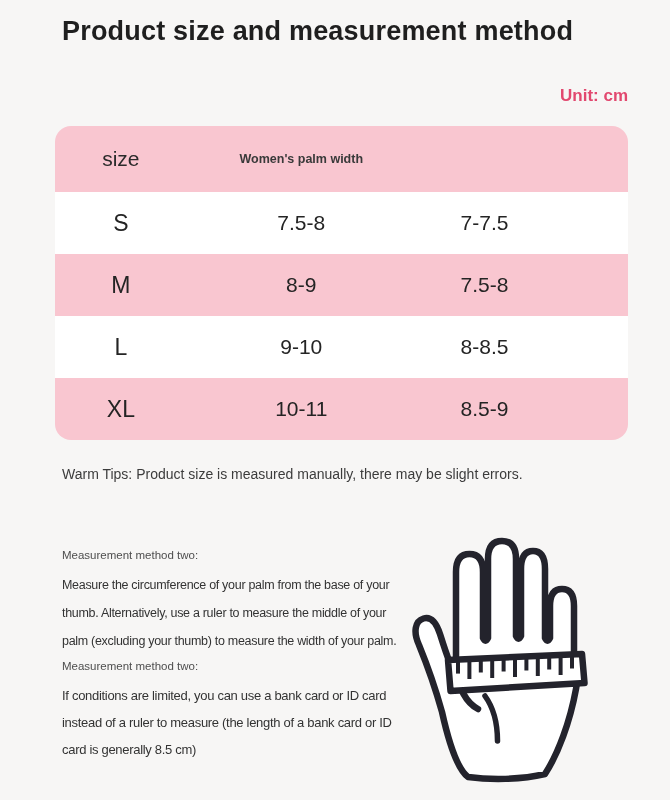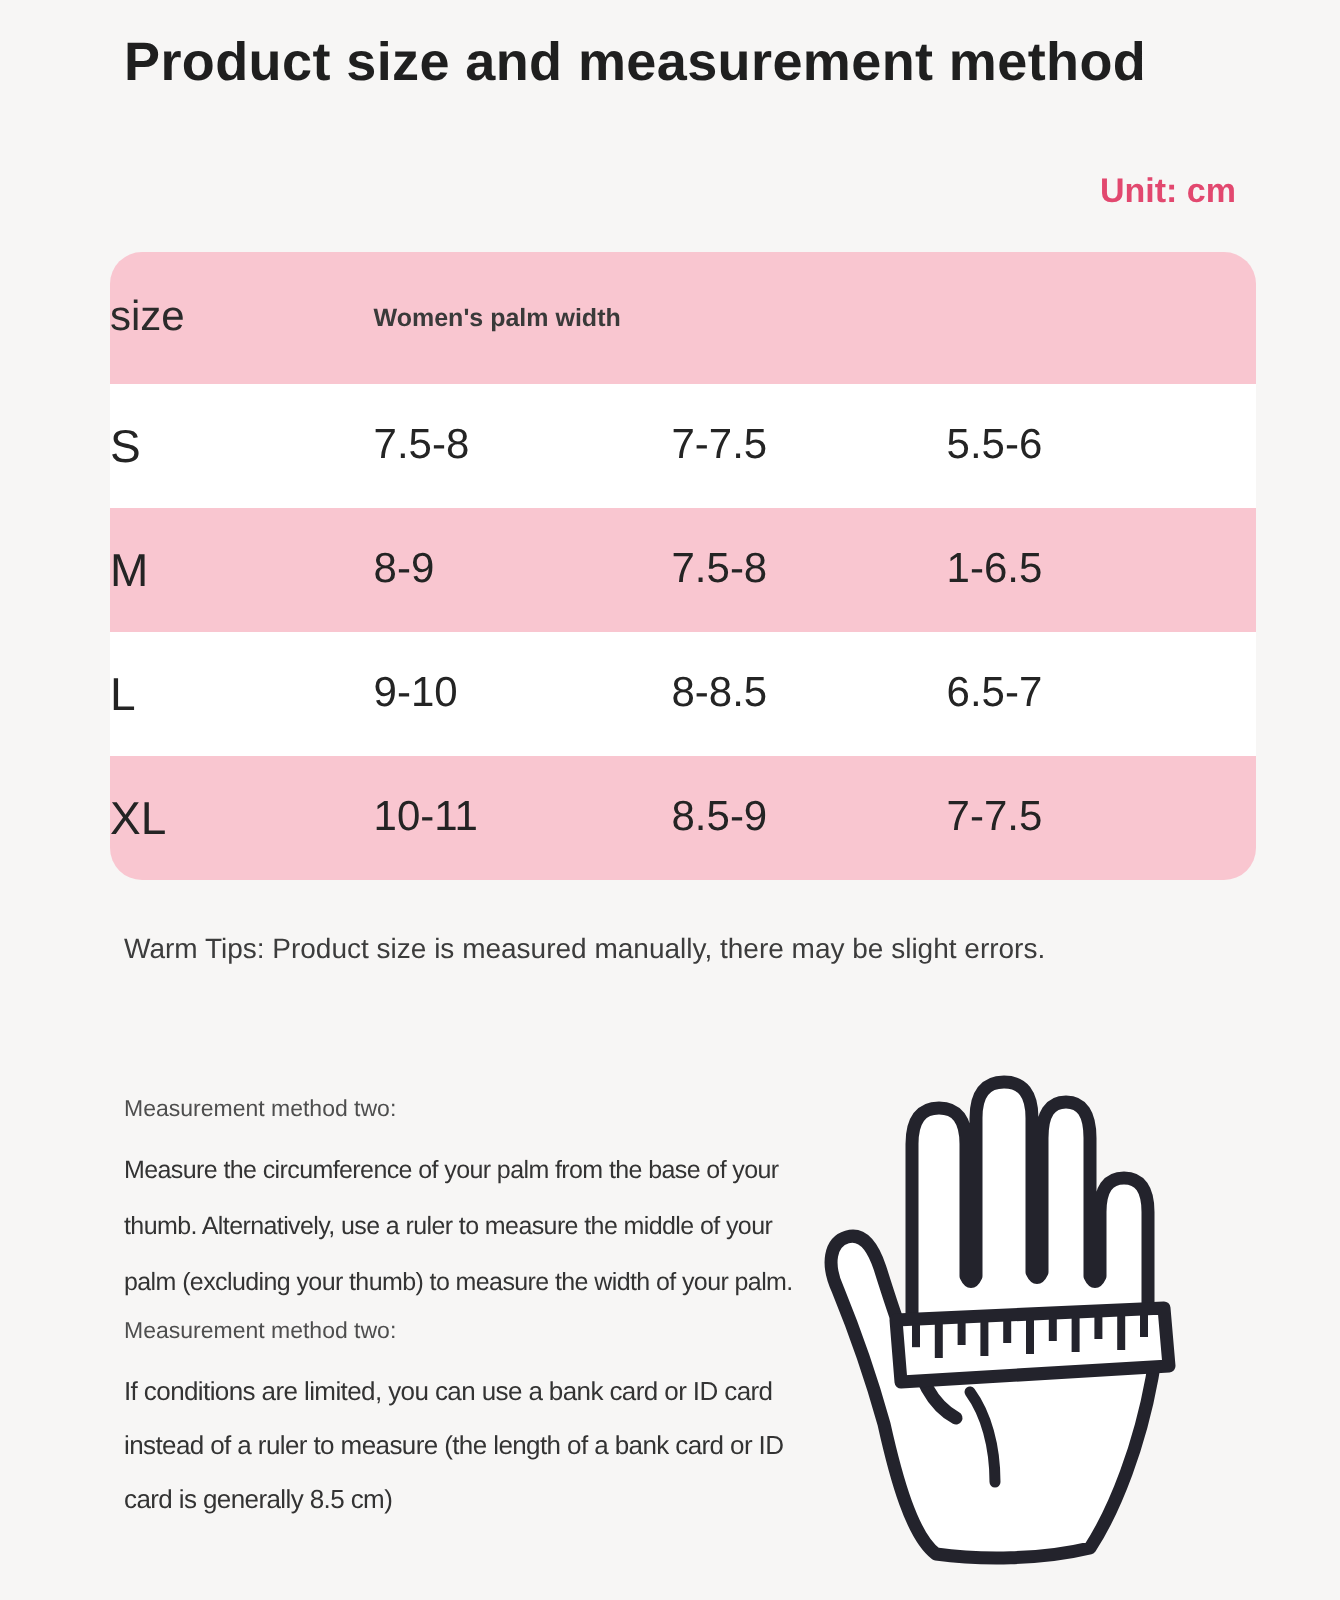--- a/index.html
+++ b/index.html
@@ -9,30 +9,30 @@
     background: #f7f6f5;
     font-family: "Liberation Sans", sans-serif;
     color: #242424;
     overflow: hidden;
   }
   .page-title {
     position: absolute; left: 62px; top: 16px;
     font-size: 27px; font-weight: 700; color: #1f1f1f; letter-spacing: 0.2px;
   }
   .unit-label {
-    position: absolute; right: 52px; top: 86px;
+    position: absolute; right: 42px; top: 86px;
     font-size: 17px; font-weight: 700; color: #e2486f;
   }
   .size-table {
     position: absolute; left: 55px; top: 126px; width: 573px;
     border-radius: 16px; overflow: hidden;
   }
   .t-row {
     display: grid; grid-template-columns: 23% 26% 24% 27%;
-    align-items: center; 
+    align-items: center; text-align: center; gap: 40px;
   }
   .t-head { height: 66px; background: #f9c6d0; }
   .t-data { height: 62px; }
   .row-white { background: #ffffff; }
   .row-pink  { background: #f9c6d0; }
   .hc-size { font-size: 21px; color: #2b2b2b; font-weight: 400; }
   .hc-small { font-size: 13px; color: #3a3a3a; font-weight: 600; }
   .hc-smaller { font-size: 12.5px; color: #3a3a3a; font-weight: 600; }
   .cell-size { font-size: 23px; color: #242424; }
   .cell-val  { font-size: 21px; color: #242424; }

